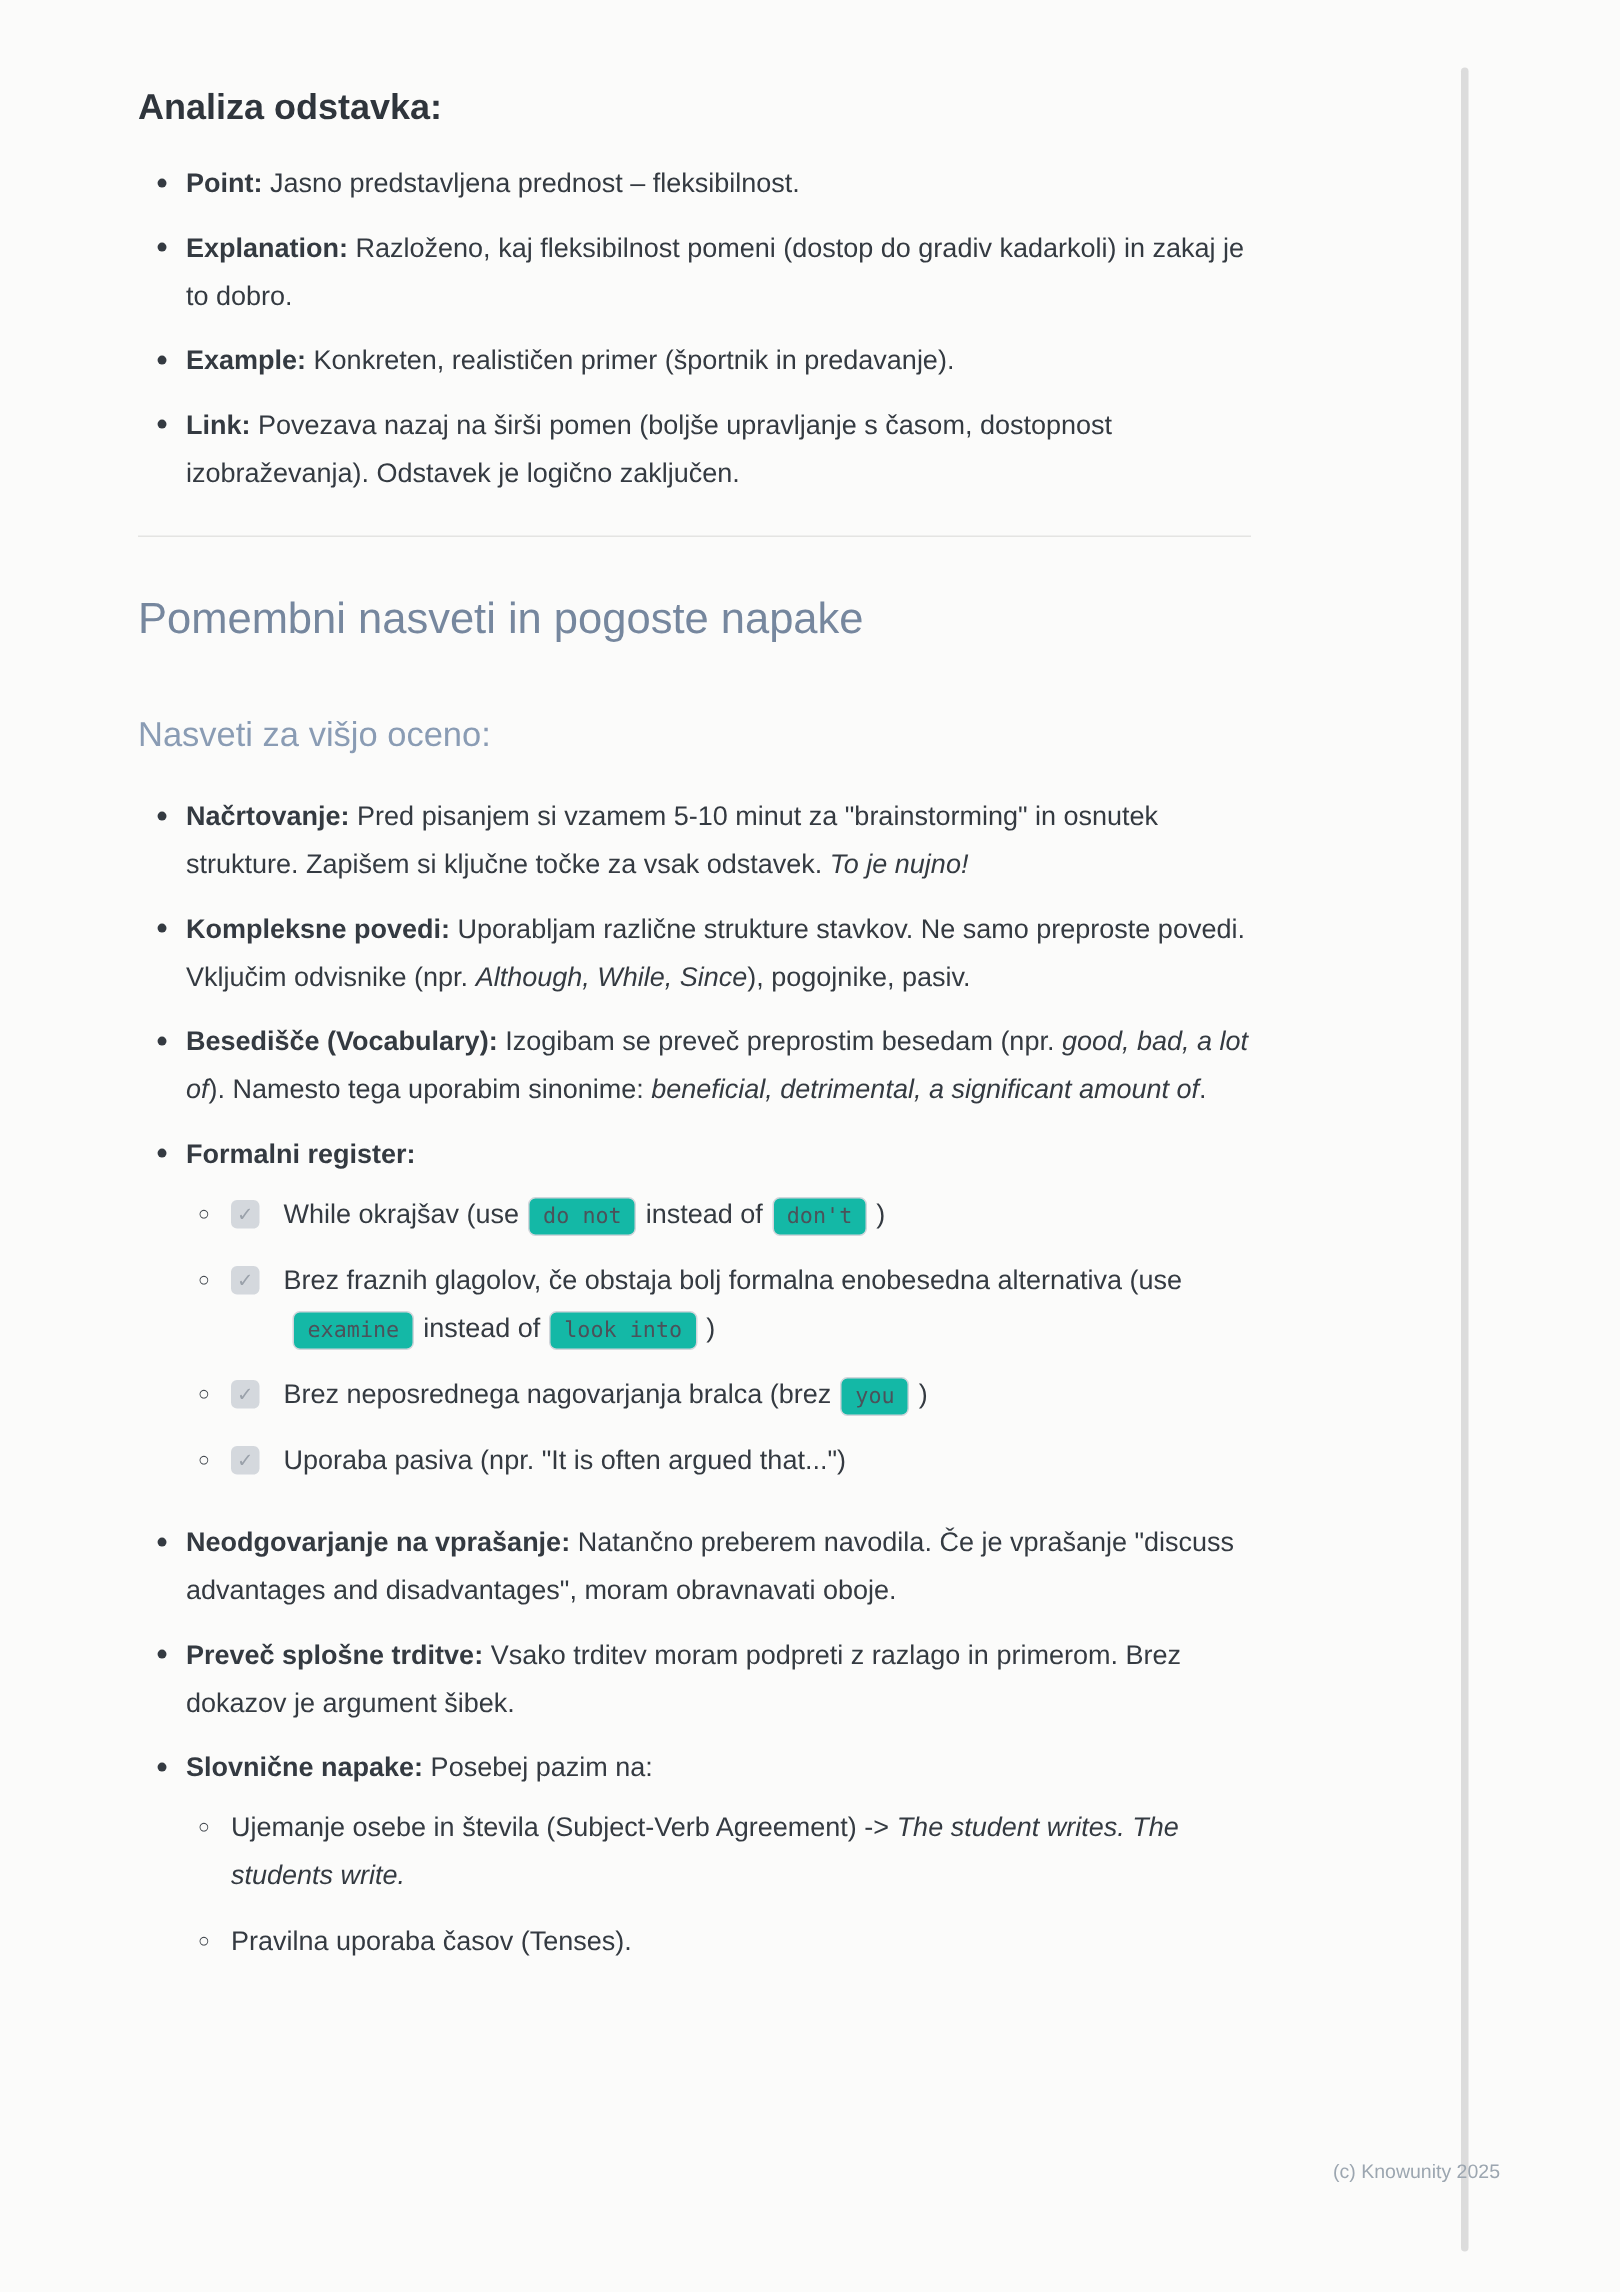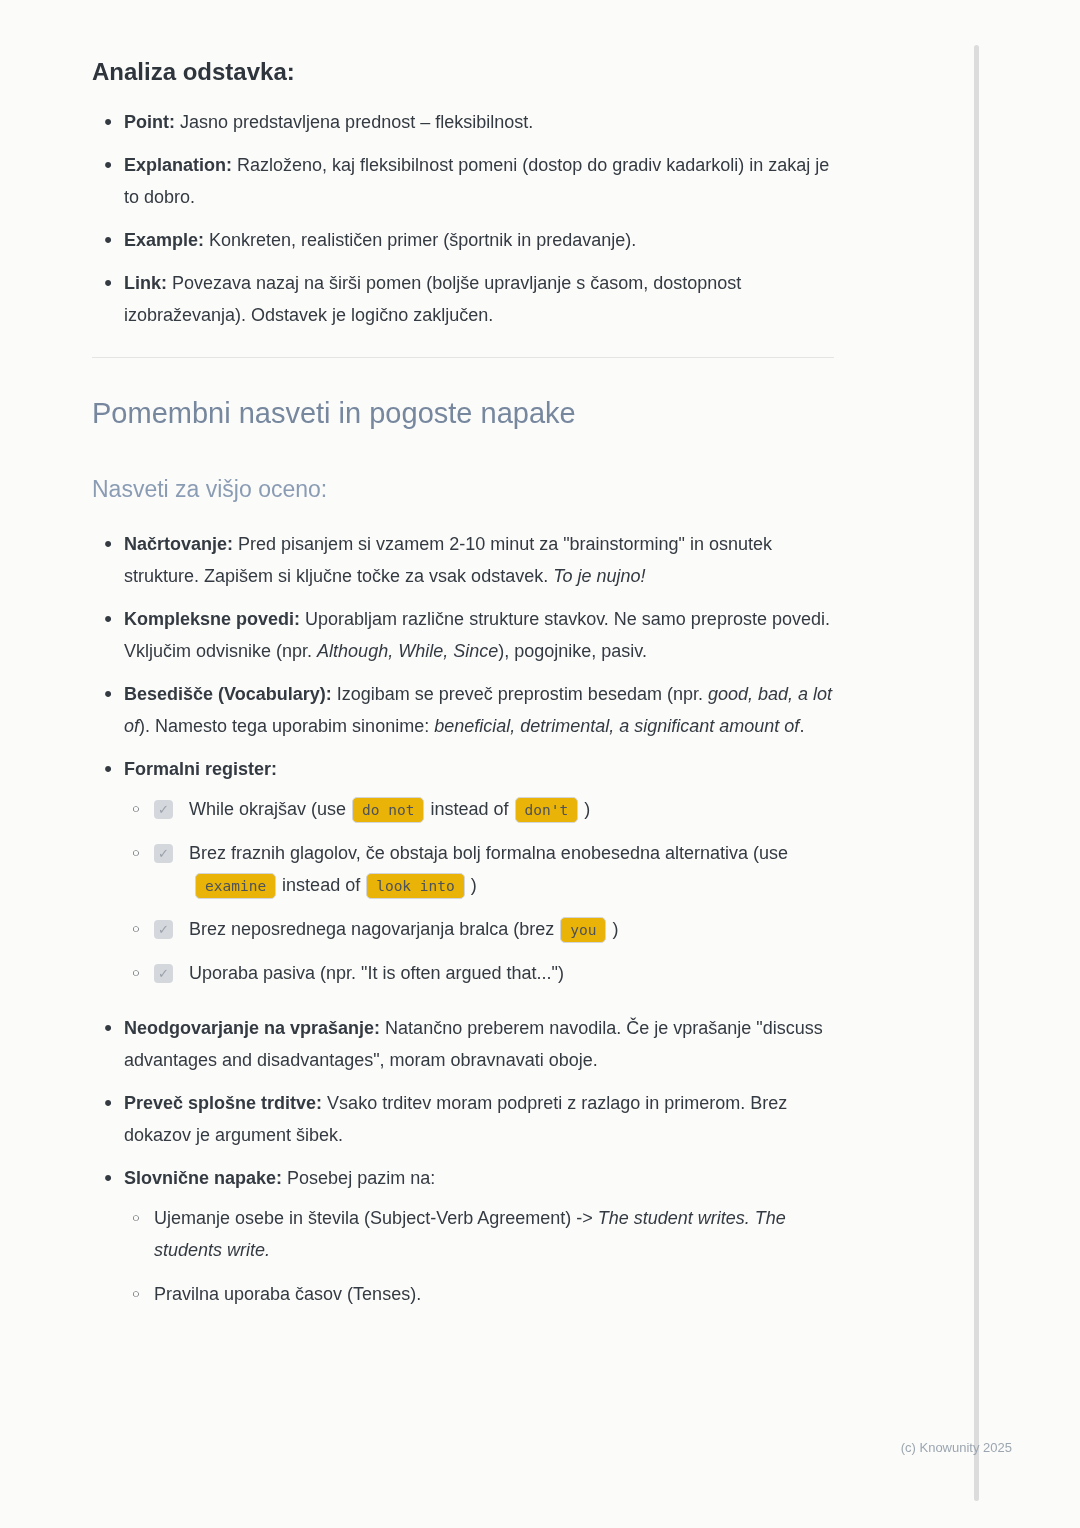--- a/index.html
+++ b/index.html
@@ -39,31 +39,31 @@
   .checkbox {
     flex: none; width: 19px; height: 19px; margin: 7px 16px 0 0;
     background: #d4d8dd; border-radius: 4px;
     display: flex; align-items: center; justify-content: center;
   }
   .check { font-size: 13px; line-height: 19px; color: #9aa1aa; }
 
   .code {
     font-family: "DejaVu Sans Mono", "Liberation Mono", monospace;
     font-size: 14.5px; line-height: 20px;
-    background: #eab308; border: 1px solid #d2d6db; border-radius: 5px;
+    background: #14b8a6; border: 1px solid #d2d6db; border-radius: 5px;
     padding: 2px 9px; margin: 0 6px;
     color: #4b525a; white-space: nowrap; display: inline-block; vertical-align: baseline;
   }
 
   .scrollbar {
     position: absolute; left: 974px; top: 45px; width: 5px; height: 1456px;
     background: #dcdcdc; border-radius: 3px;
   }
   .watermark {
-    position: absolute; right: 68px; top: 1440px;
+    position: absolute; right: 80px; top: 1440px;
     font-size: 13px; line-height: 16px; color: #9ca6b0;
   }
 </style>
 </head>
 <body>
 
 <div class="page">
   <div class="content">
 
     <div class="para-heading">Analiza odstavka:</div>
@@ -103,21 +103,21 @@
 
     <div class="h1">Pomembni nasveti in pogoste napake</div>
     <div class="h2">Nasveti za višjo oceno:</div>
 
     <div class="list">
 
       <div class="li">
         <span class="bullet">•</span>
         <div class="li-body">
           <span class="lead">Načrtovanje:</span>
-          <span>Pred pisanjem si vzamem 2-10 minut za "brainstorming" in osnutek strukture. Zapišem si ključne točke za vsak odstavek.</span>
+          <span>Pred pisanjem si vzamem 5-10 minut za "brainstorming" in osnutek strukture. Zapišem si ključne točke za vsak odstavek.</span>
           <span class="it">To je nujno!</span>
         </div>
       </div>
 
       <div class="li">
         <span class="bullet">•</span>
         <div class="li-body">
           <span class="lead">Kompleksne povedi:</span>
           <span>Uporabljam različne strukture stavkov. Ne samo preproste povedi. Vključim odvisnike (npr.</span>
           <span class="it">Although, While, Since</span><span>), pogojnike, pasiv.</span>

